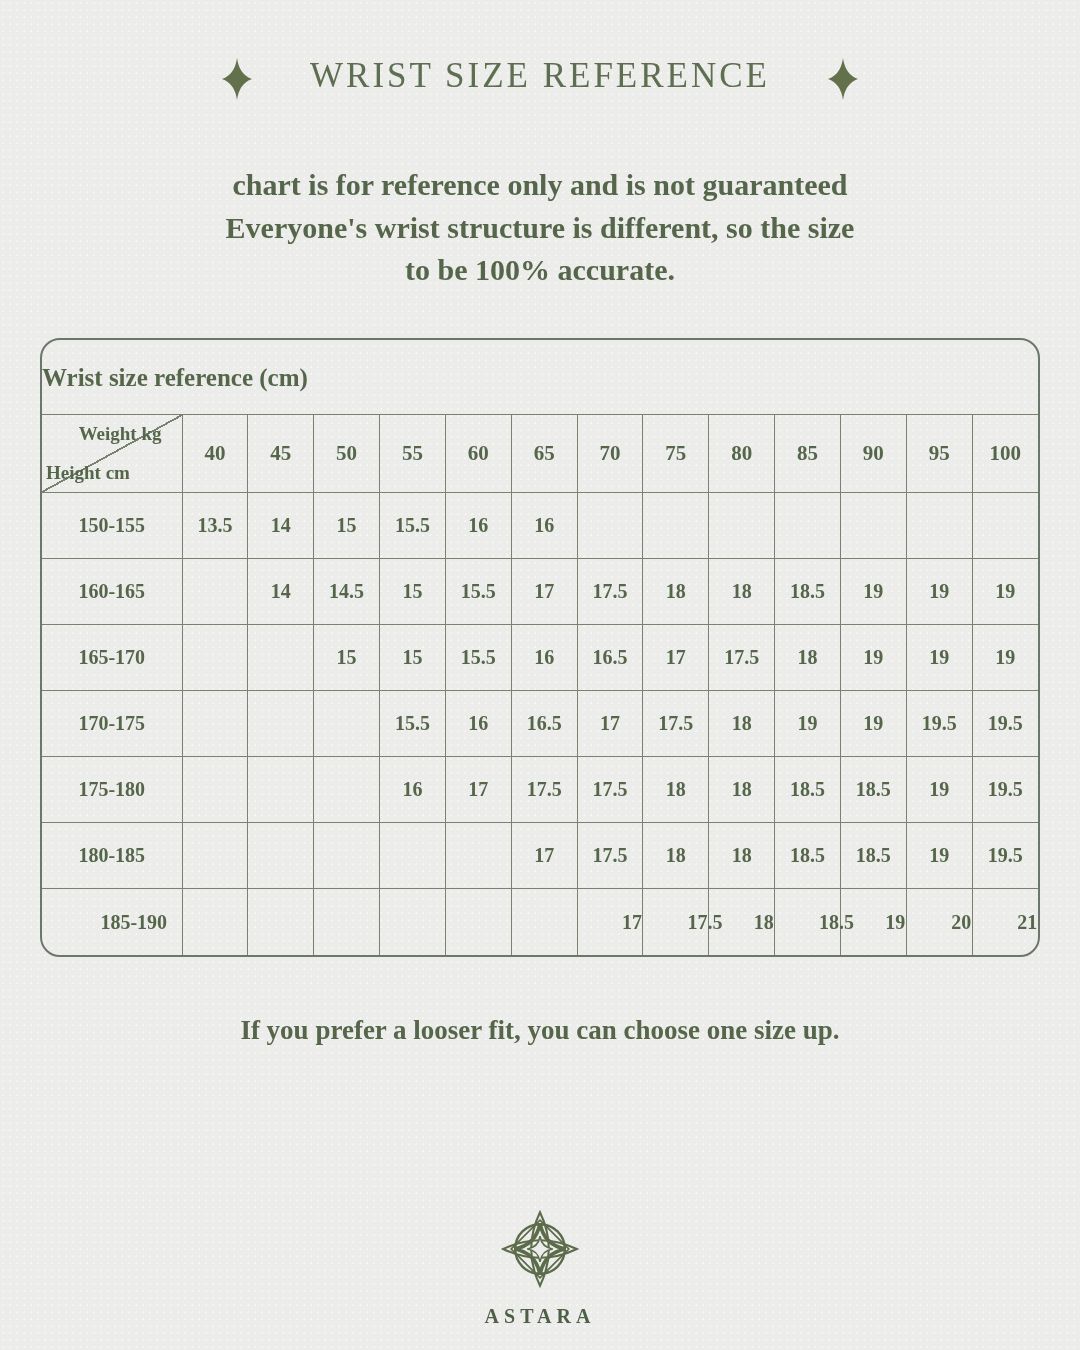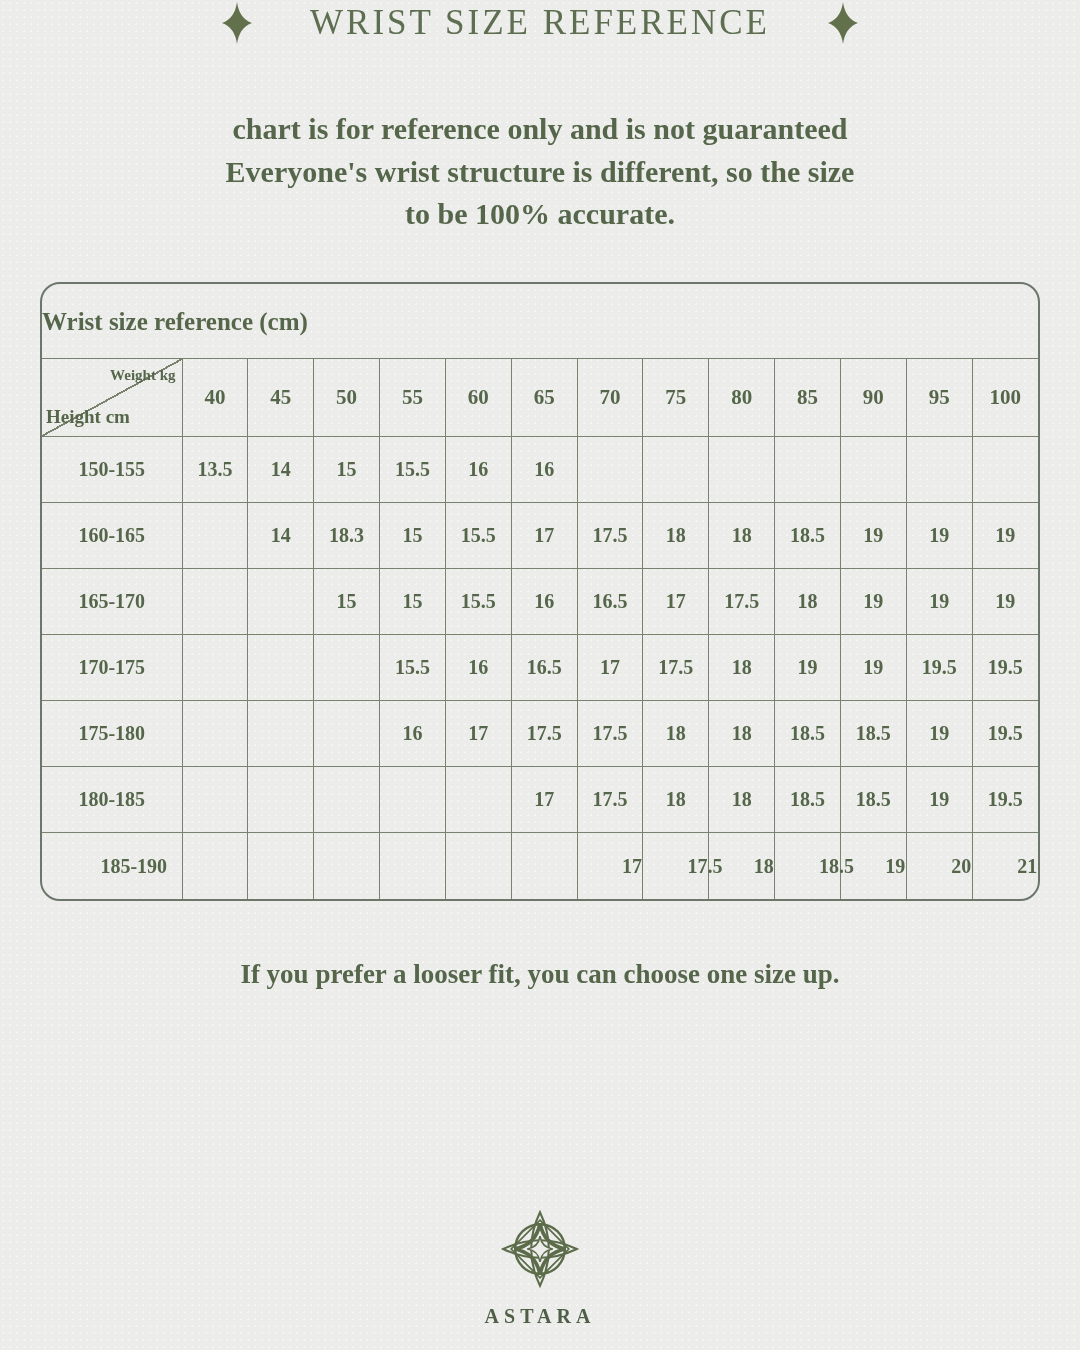--- a/index.html
+++ b/index.html
@@ -8,21 +8,21 @@
     background:#ecedeb;
     background-image: radial-gradient(rgba(255,255,255,.5) 1px, transparent 1px);
     background-size: 7px 7px;
     font-family:"Liberation Serif", serif;
     color:#57674c;
     overflow:hidden;
   }
   .page { position:relative; width:1080px; height:1350px; }
 
   
-  .hdr { display:flex; justify-content:center; align-items:center; gap:58px; }
+  .hdr { display:flex; justify-content:center; gap:58px; padding-top:56px; }
   .page-title { font-size:35px; font-weight:500; letter-spacing:3px; color:#5e6e51; white-space:nowrap; }
   .sparkle { width:30px; height:46px; display:block; }
 
   
   .intro { margin-top:62px; text-align:center; font-weight:700; font-size:30px; line-height:1.42; color:#55664a; }
   .intro span { display:block; }
 
   
   .table-card {
     margin:46px 40px 0 40px;
@@ -51,21 +51,21 @@
   td.rowlabel { font-size:20px; }
 
   td.corner {
     position:relative;
     background-image:linear-gradient(to bottom right,
       transparent calc(50% - 0.9px),
       #79816f calc(50% - 0.9px),
       #79816f calc(50% + 0.9px),
       transparent calc(50% + 0.9px));
   }
-  td.corner .wk { position:absolute; top:8px; right:6px; font-size:15px; }
+  td.corner .wk { position:absolute; top:8px; right:20px; font-size:19px; }
   td.corner .hc { position:absolute; bottom:8px; left:4px; font-size:19px; }
 
   
   .footnote { margin-top:58px; text-align:center; font-weight:700; font-size:27px; color:#55664a; }
 
   
   .brand { position:absolute; left:0; right:0; bottom:22px; text-align:center; }
   .brand svg { display:block; margin:0 auto; }
   .brand-name { margin-top:8px; font-size:20px; font-weight:700; letter-spacing:5px; color:#4f5f46; }
 </style>
@@ -129,21 +129,21 @@
             <td></td>
             <td></td>
             <td></td>
             <td></td>
             <td></td>
           </tr>
           <tr>
             <td class="rowlabel">160-165</td>
             <td></td>
             <td>14</td>
-            <td>18.3</td>
+            <td>14.5</td>
             <td>15</td>
             <td>15.5</td>
             <td>17</td>
             <td>17.5</td>
             <td>18</td>
             <td>18</td>
             <td>18.5</td>
             <td>19</td>
             <td>19</td>
             <td>19</td>

